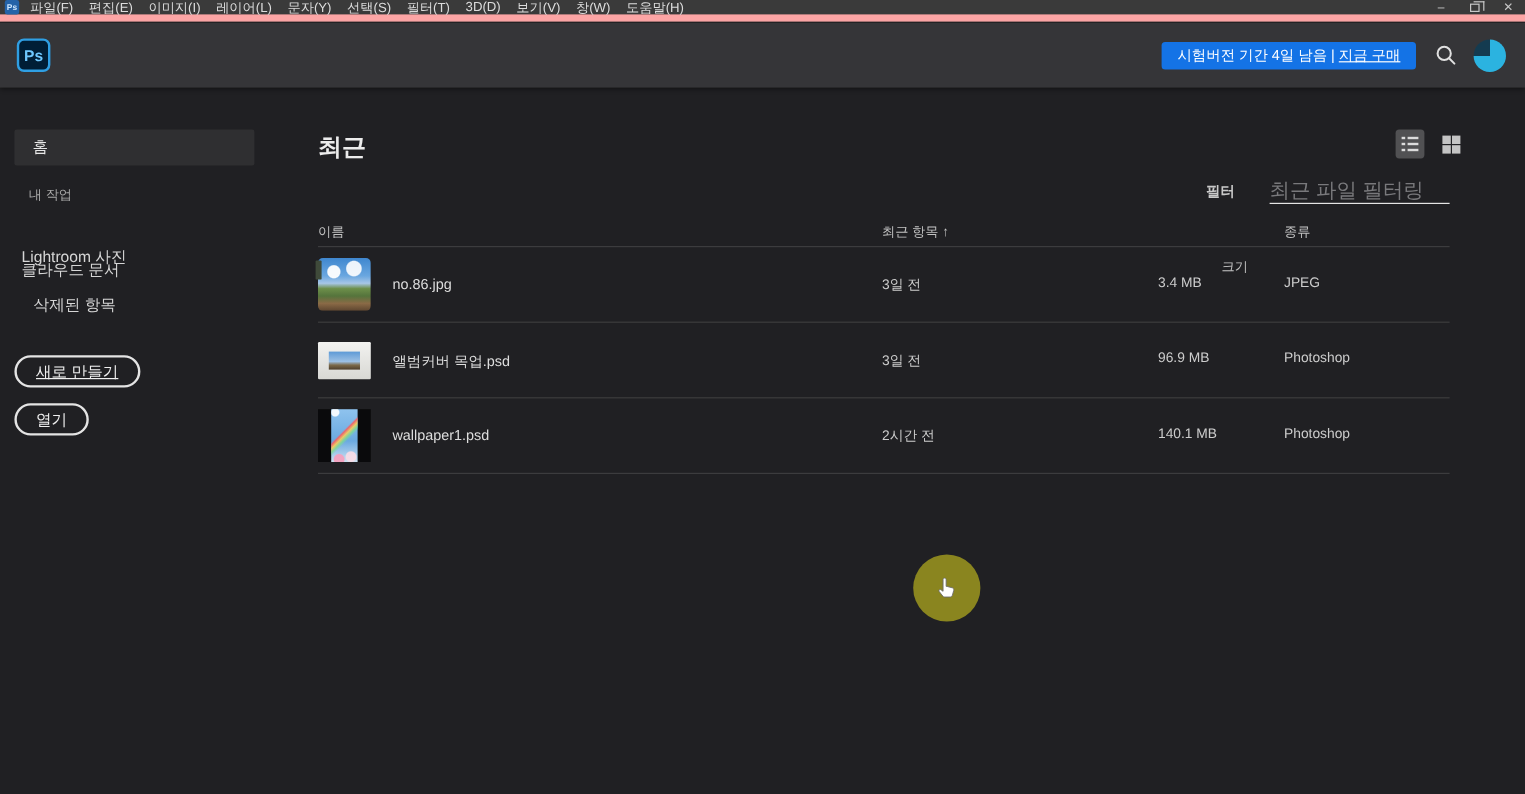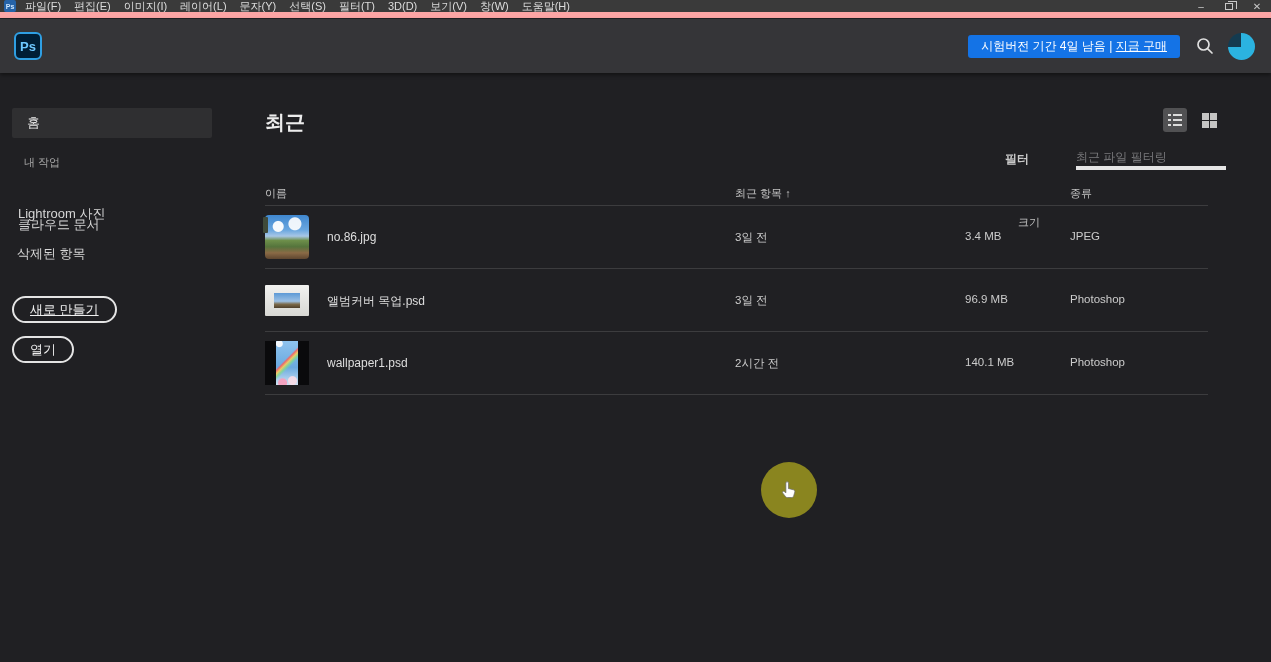--- a/index.html
+++ b/index.html
@@ -56,21 +56,21 @@
   .list-glyph { width:14px; height:12px; display:flex; flex-direction:column; justify-content:space-between;}
   .list-glyph i { display:block; height:2px; background:#dcdcdc; position:relative; margin-left:5px;}
   .list-glyph i:before { content:""; position:absolute; left:-5px; top:0; width:3px; height:2px; background:#dcdcdc;}
   #grid-view-btn { width:24px; height:24px; display:flex; align-items:center; justify-content:center;}
   .grid-glyph { width:15px; height:15px; display:grid; grid-template-columns:7px 7px; gap:1px;}
   .grid-glyph i { background:#c4c4c4; width:7px; height:7px; }
 
   #filter-row { position:absolute; left:0; top:78px; width:1031px; height:26px; }
   #filter-label { position:absolute; left:740px; top:0; color:#c9c9c9; font-size:12px; font-weight:700;margin-left:25px;}
   #filter-input { position:absolute; left:818px; top:-3px; width:150px; height:22px; background:transparent;
-                  border:none; border-bottom:4px solid #e5e5e5; color:#ddd; font-size:12px; outline:none;margin-left:18px;}
+                  border:none; border-bottom:1px solid #e5e5e5; color:#ddd; font-size:17px; outline:none;}
   #filter-input::placeholder { color:#79797c; }
 
   #table-header { position:absolute; left:25px; top:113px; width:943px; height:20px;
                   color:#c3c3c3; font-size:11px; }
   #th-name { position:absolute; left:0; top:0;text-align:right; }
   #th-recent { position:absolute; left:470px; top:0; }
   #th-size { position:absolute; left:700px; top:4px; width:75px; text-align:right;margin-top:25px; }
   #th-type { position:absolute; left:805px; top:0; }
   .hline { position:absolute; left:25px; width:943px; height:1px; background:#3c3c3e; }
 
@@ -147,21 +147,21 @@
     </div>
     <div id="avatar"></div>
   </div>
 </div>
 
 <div id="sidebar">
   <div id="side-home">홈</div>
   <div id="side-section">내 작업</div>
   <div class="side-item" style="top:113px;margin-top:19px;">Lightroom 사진</div>
   <div class="side-item" style="top:143px;">클라우드 문서</div>
-  <div class="side-item" style="left:17px; top:172px;">삭제된 항목</div>
+  <div class="side-item" style="left:28px; top:172px;">삭제된 항목</div>
   <button id="side-btn-new">새로 만들기</button>
   <button id="side-btn-open">열기</button>
 </div>
 
 <div id="main">
   <div id="page-title">최근</div>
 
   <div id="view-toggle">
     <div id="list-view-btn">
       <span class="list-glyph">

